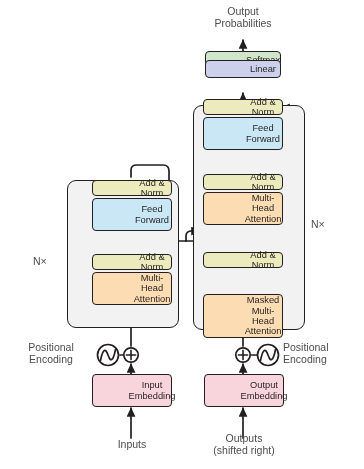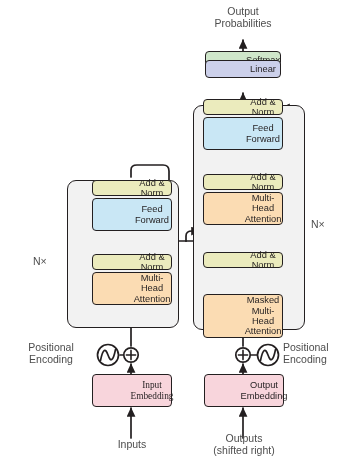--- a/index.html
+++ b/index.html
@@ -187,21 +187,21 @@
   <div class="nx" style="left:33px;top:255px;">N×</div>
 
   <div class="nx" style="left:311px;top:218px;">N×</div>
 
   <div class="lbl" style="left:10px;top:341px;width:82px;text-align:center;">Positional
 Encoding</div>
 
   <div class="lbl" style="left:283px;top:341px;width:80px;text-align:left;">Positional
 Encoding</div>
 
-  <div class="box" style="left:92px;top:374px;width:80px;height:33px;background:#f8d5dc;font-family:Liberation Serif, serif;">Input
+  <div class="box" style="left:92px;top:374px;width:80px;height:33px;background:#f8d5dc;">Input
 Embedding</div>
 
   <div class="box" style="left:204px;top:374px;width:80px;height:33px;background:#f8d5dc;">Output
 Embedding</div>
 
   <div class="lbl" style="left:86px;top:438px;width:92px;text-align:center;">Inputs</div>
 
   <div class="lbl" style="left:190px;top:432px;width:108px;text-align:center;">Outputs
 (shifted right)</div>
 

